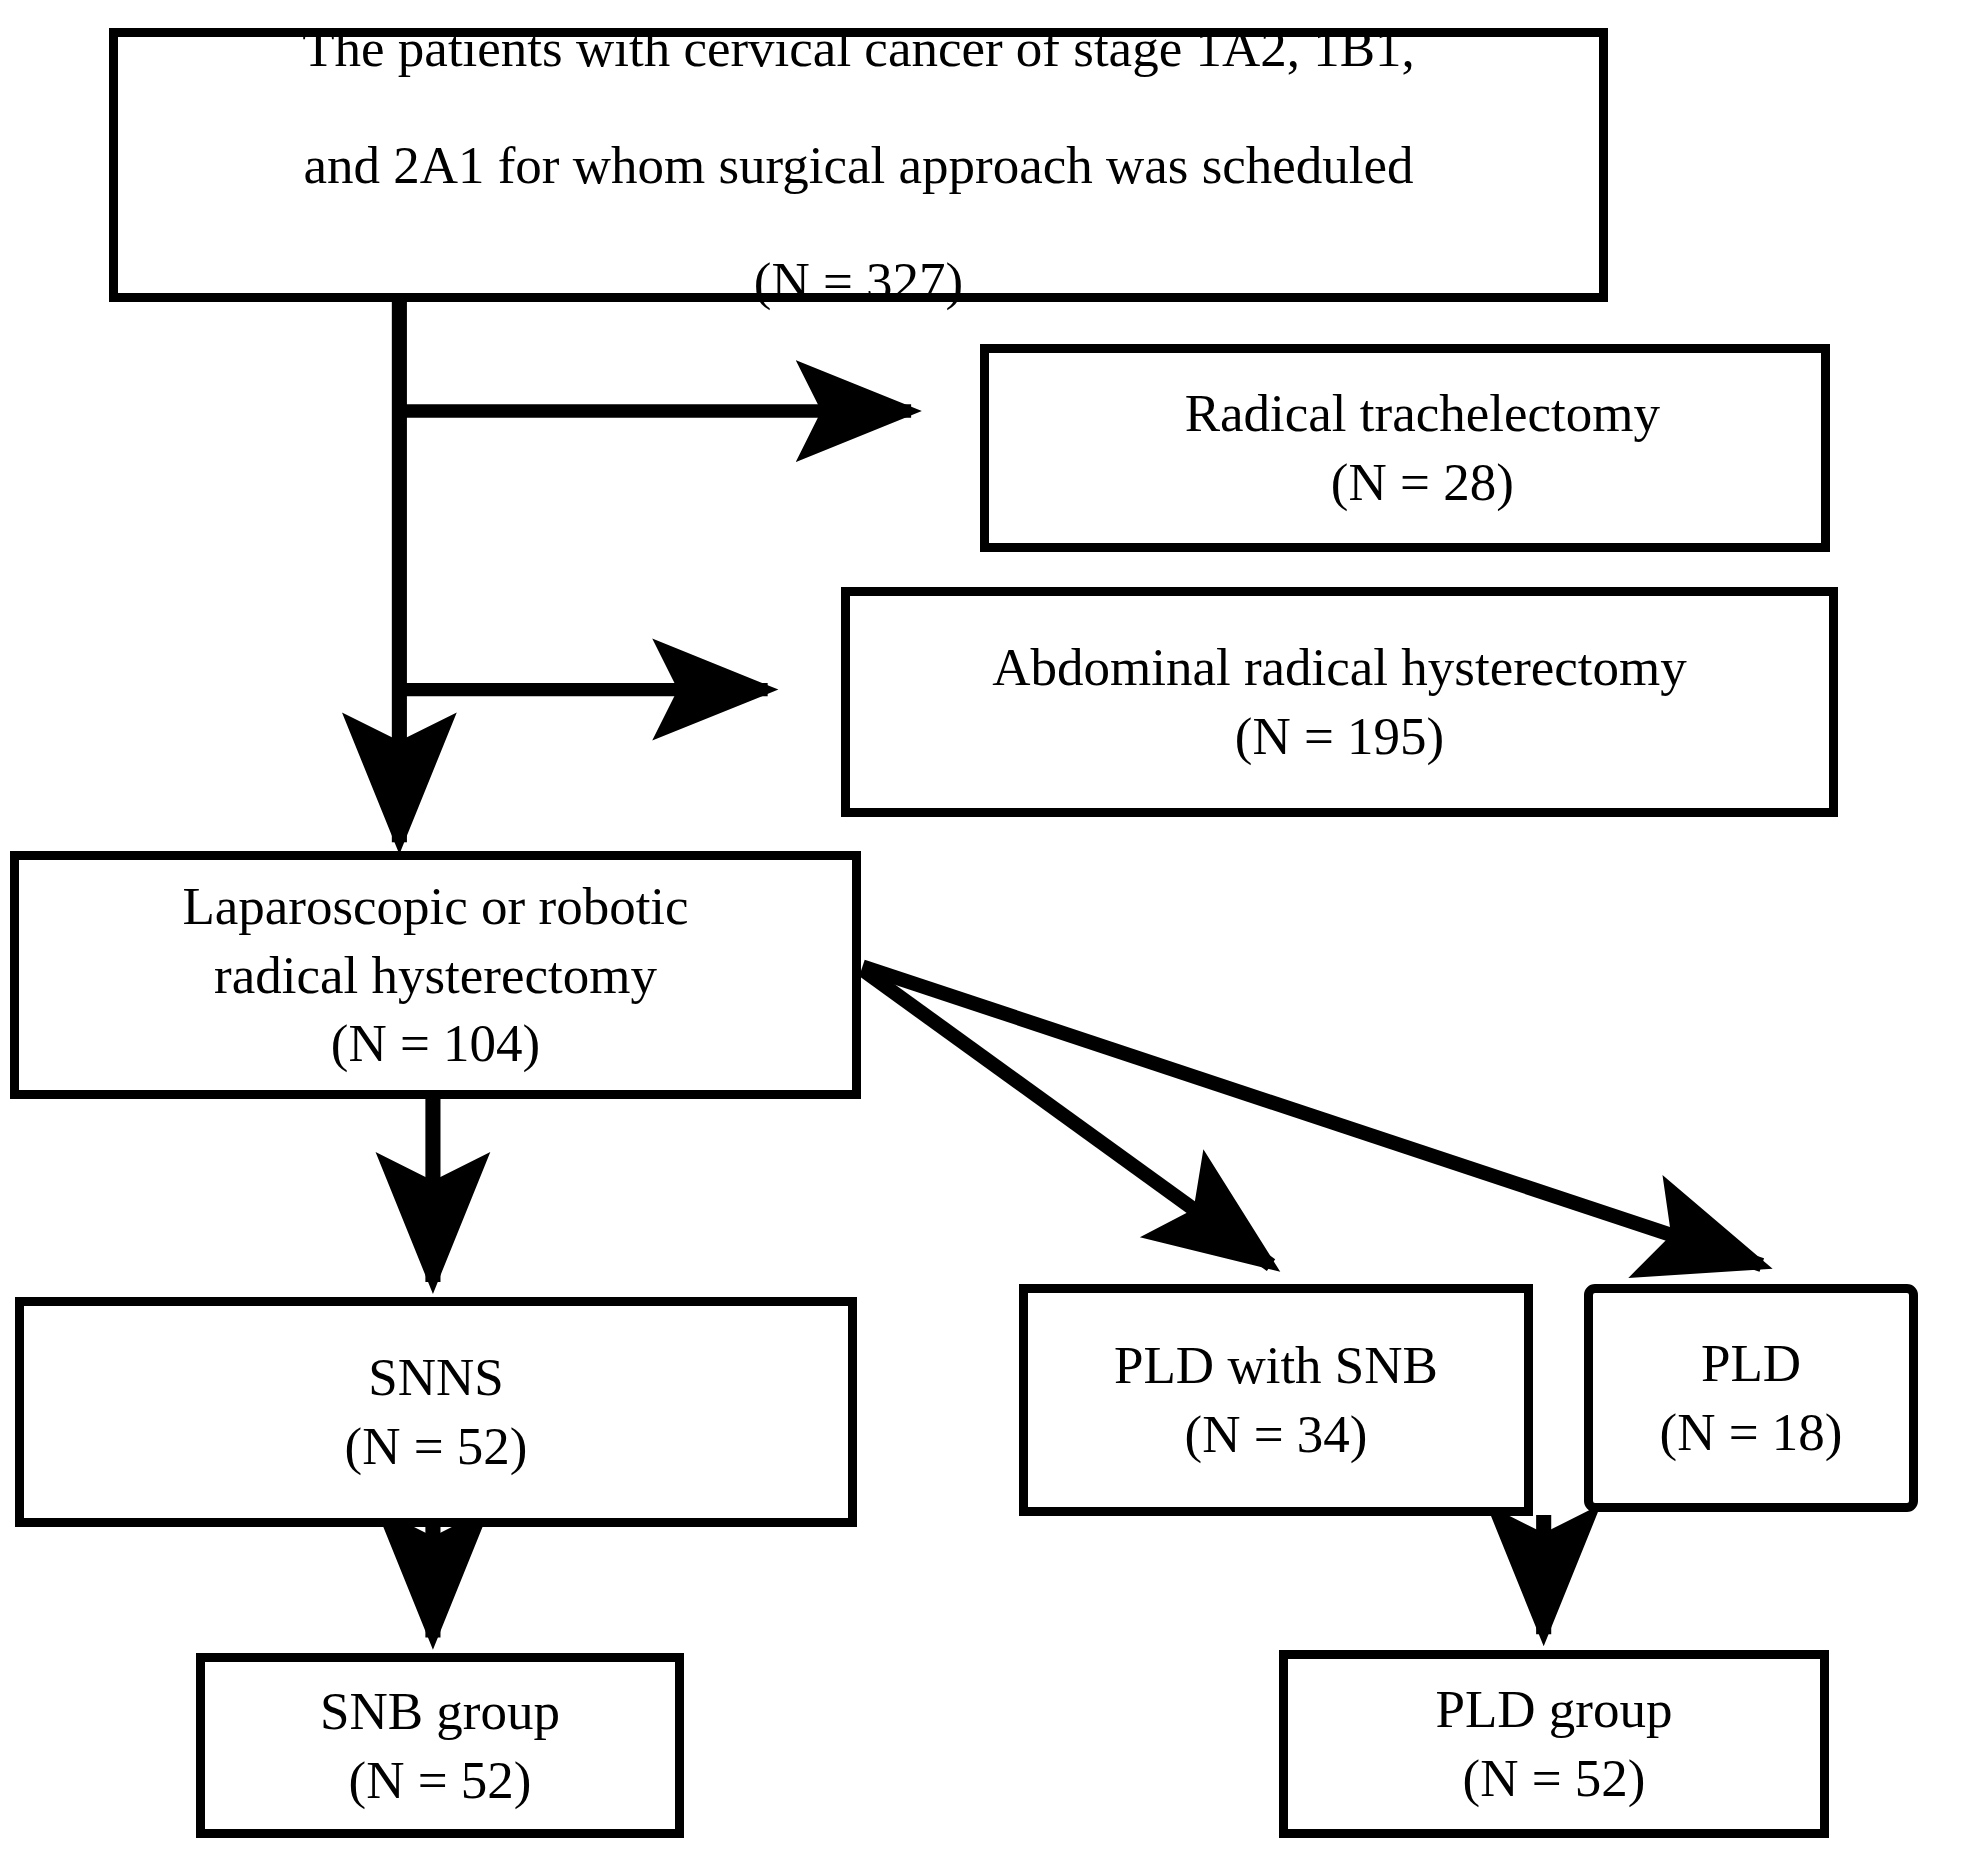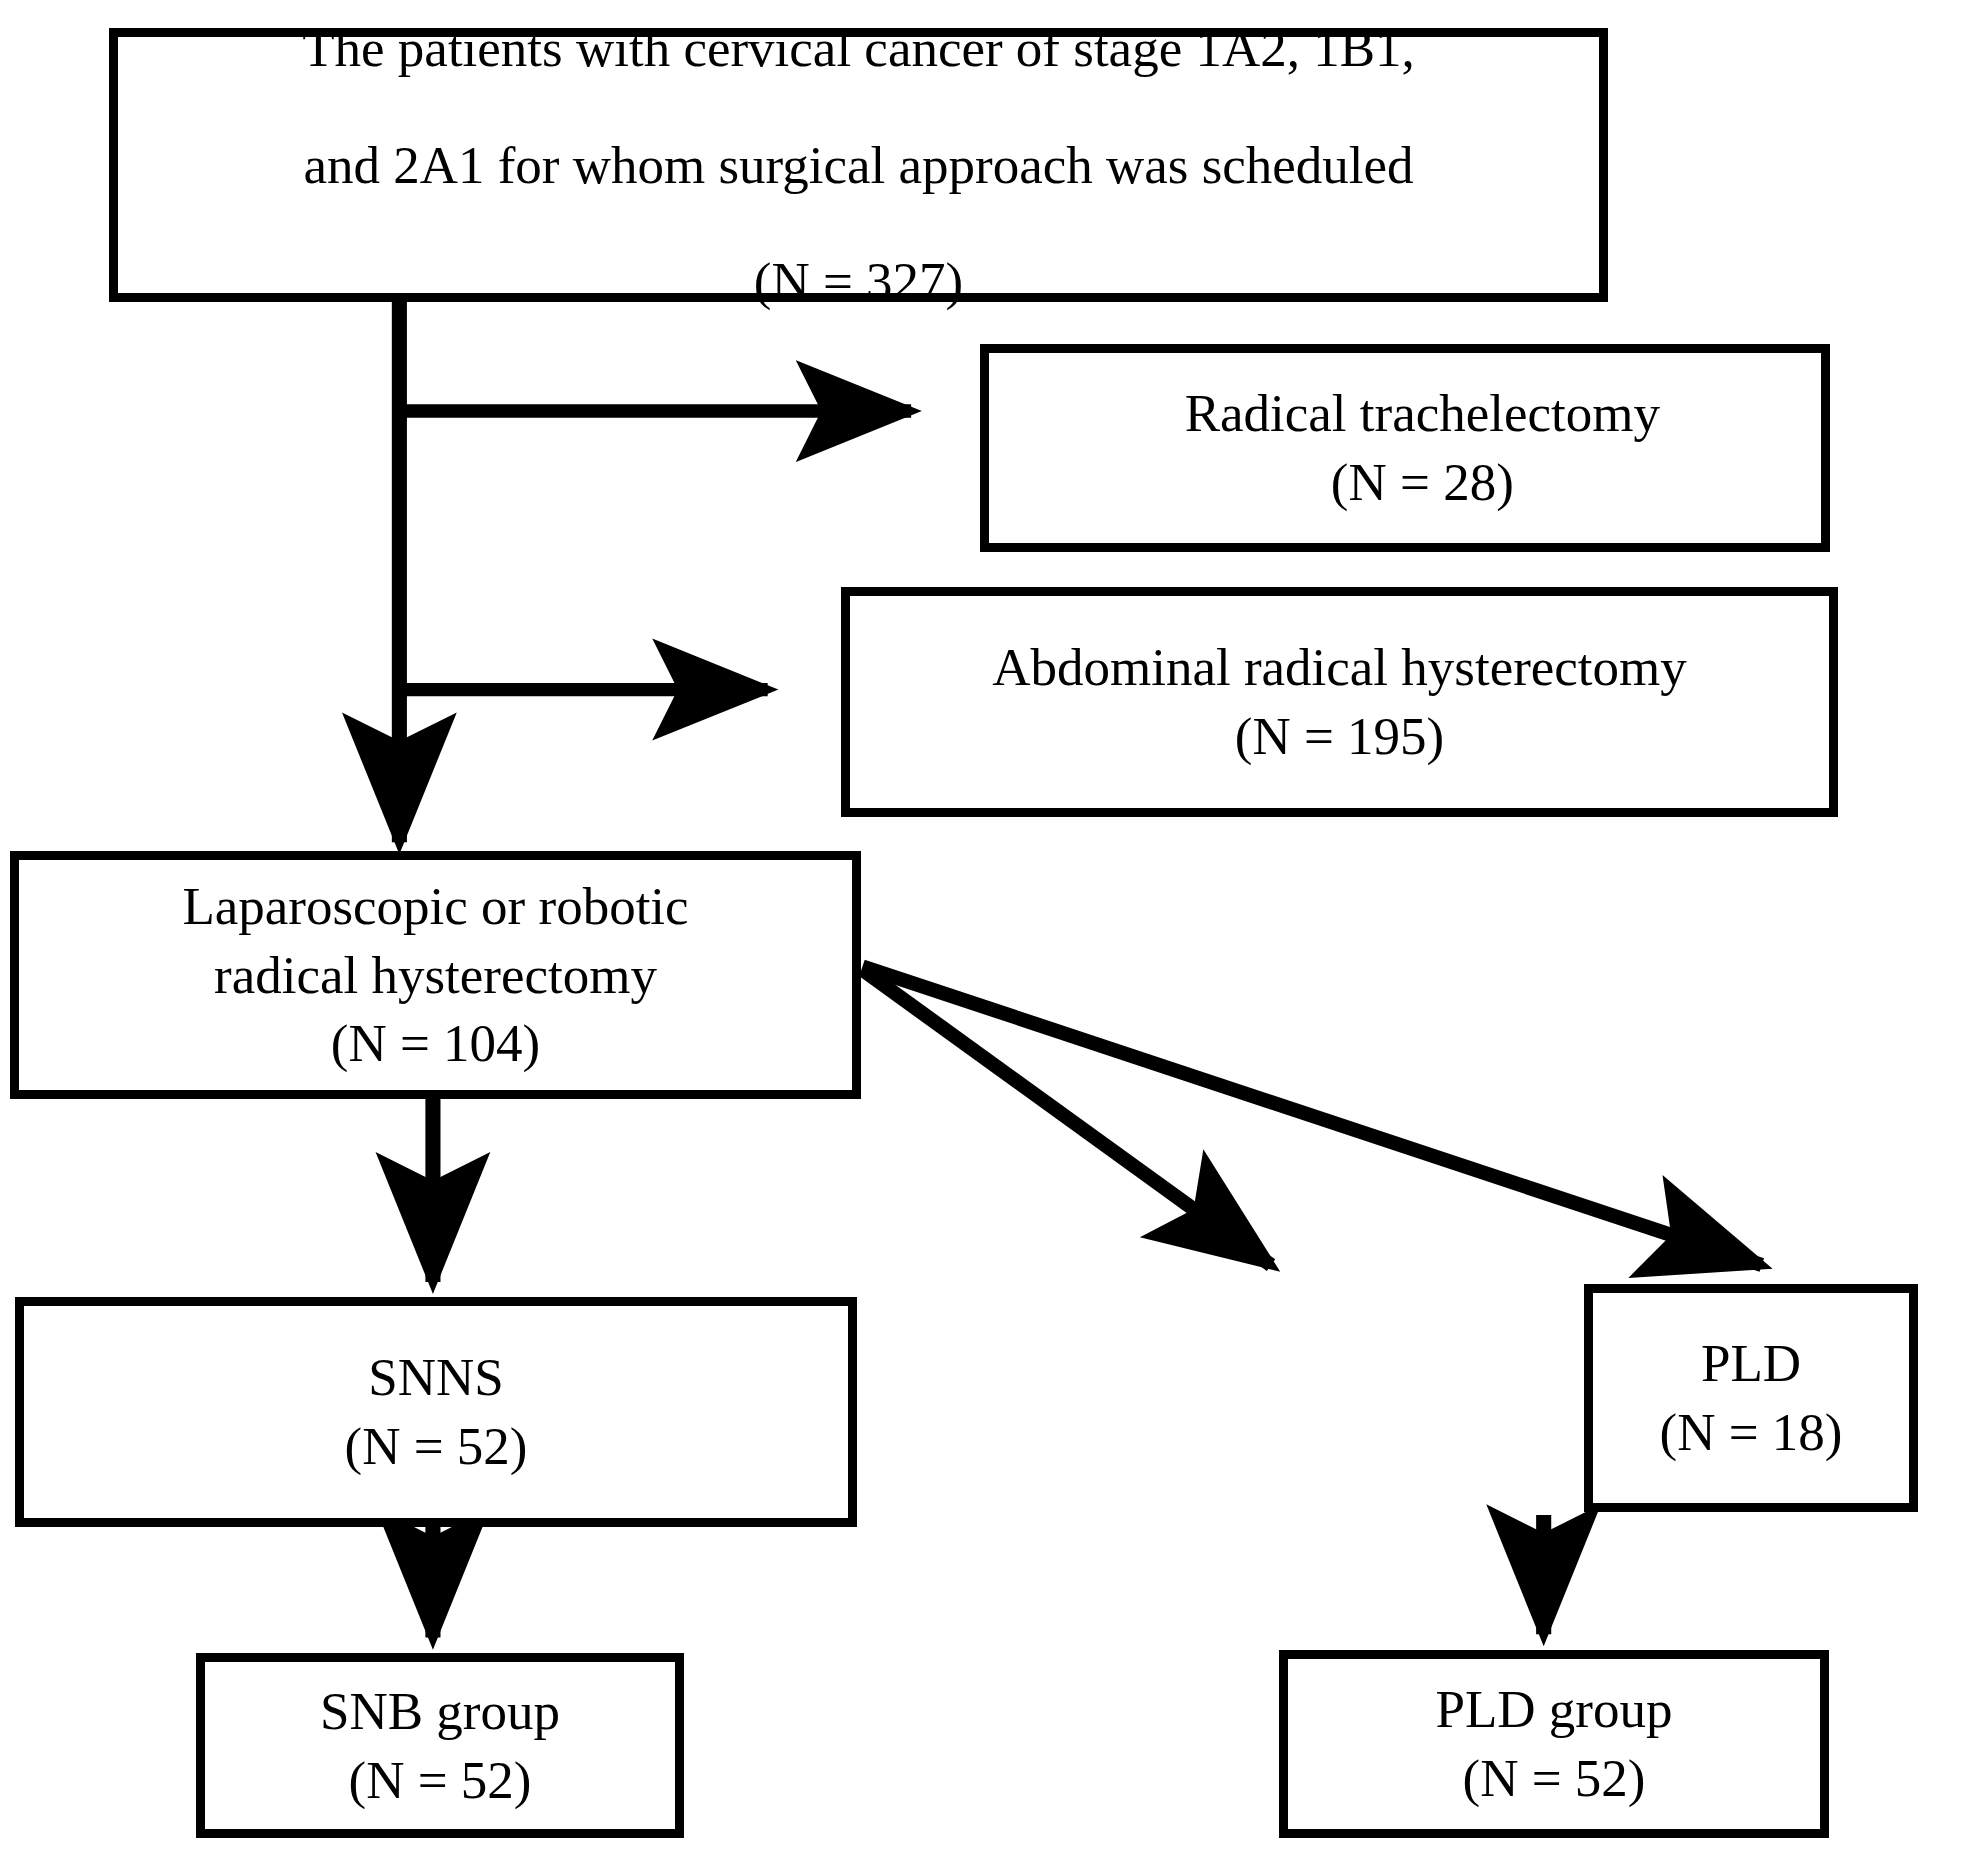--- a/index.html
+++ b/index.html
@@ -43,21 +43,21 @@
     display: block;
     white-space: nowrap;
   }
   
   #node-source   { left: 109px;  top: 28px;   width: 1499px; height: 274px; gap: 48px; }
   #node-trach    { left: 980px; top: 344px;  width: 850px; height: 208px; padding-left: 43px; }
   #node-abdom    { left: 841px; top: 587px;  width: 997px; height: 230px; align-items: center; }
   #node-lap      { left: 10px;   top: 851px; width: 851px; height: 248px; }
   #node-snns     { left: 15px;   top: 1297px; width: 842px; height: 230px; }
   #node-pldsnb   { left: 1019px; top: 1284px; width: 514px;  height: 232px; }
-  #node-pld      { left: 1584px; top: 1284px; width: 334px;  height: 228px; }
+  #node-pld      { left: 1584px; top: 1284px; width: 334px;  height: 228px; border-radius: 11px; }
   #node-snbgroup { left: 196px;  top: 1653px; width: 488px;  height: 185px; }
   #node-pldgroup { left: 1279px; top: 1650px; width: 550px;  height: 188px; }
 </style>
 </head>
 <body>
 
 <div id="flow-root">
 
   <svg id="flow-svg" viewBox="0 0 2366 2204">
     <defs>
@@ -120,20 +120,24 @@
     <span class="node-line">Laparoscopic or robotic</span>
     <span class="node-line">radical hysterectomy</span>
     <span class="node-line">(N = 104)</span>
   </div>
 
   <div class="node-box" id="node-snns">
     <span class="node-line">SNNS</span>
     <span class="node-line">(N = 52)</span>
   </div>
 
+  <div class="node-box" id="node-pldsnb">
+    <span class="node-line">PLD with SNB</span>
+    <span class="node-line">(N = 34)</span>
+  </div>
 
   <div class="node-box" id="node-pld">
     <span class="node-line">PLD</span>
     <span class="node-line">(N = 18)</span>
   </div>
 
   <div class="node-box" id="node-snbgroup">
     <span class="node-line">SNB group</span>
     <span class="node-line">(N = 52)</span>
   </div>

